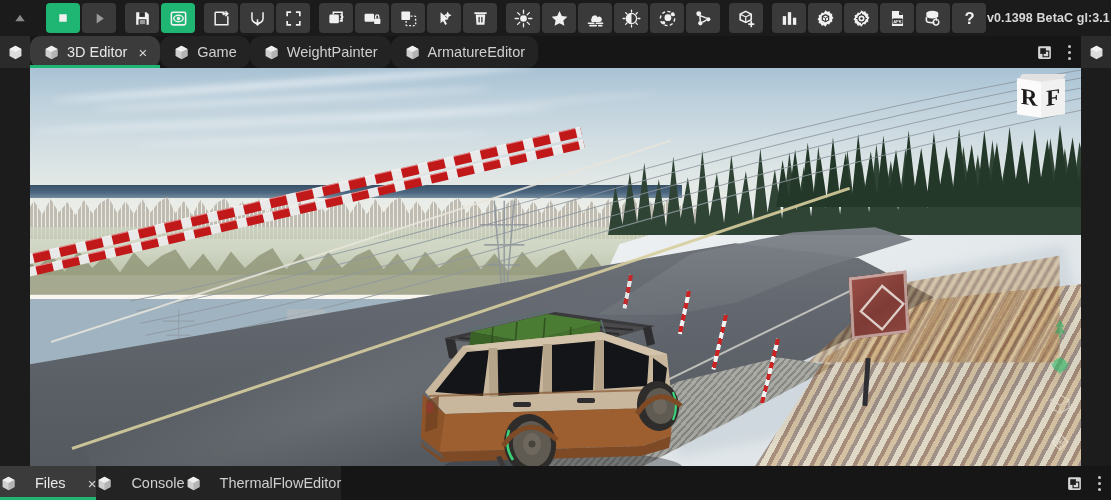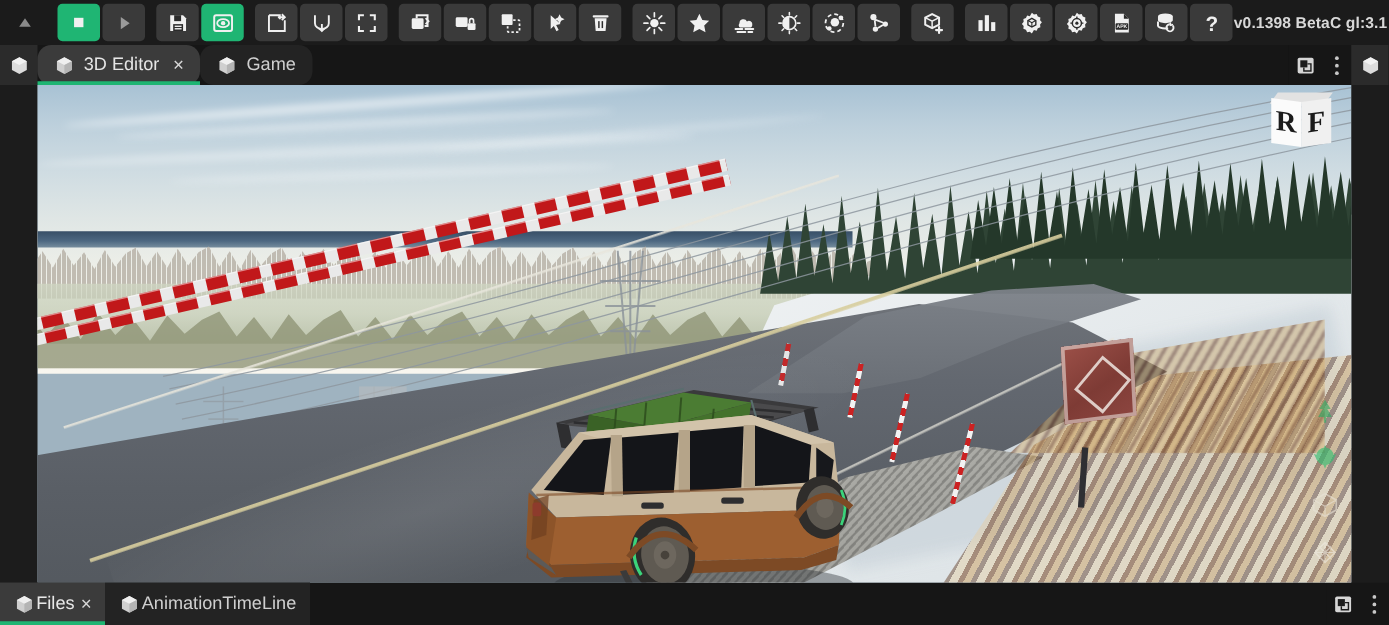--- a/index.html
+++ b/index.html
@@ -464,22 +464,22 @@
 
   
   .bottombar {
     height: 34px;
     min-height: 34px;
     background: #161616;
     display: flex;
     align-items: stretch;
   }
   .btab {
-    display: flex; align-items: center; gap: 1px;
-    padding: 0 11px;
+    display: flex; align-items: center; gap: 18px;
+    padding: 0 0;
     background: #232323;
     position: relative;
     flex: 0 0 auto;
   }
   .btab.active { background: #3b3b3b; }
   .btab.active::after {
     content: "";
     position: absolute;
     left: 0; right: 0; bottom: 0;
     height: 3px;
@@ -764,20 +764,40 @@
         </div>
         <div class="tab">
           <span style="display: flex;">
             <svg class="ic" width="17" height="17" viewBox="0 0 24 24">
               <path d="M12 2.6 20.4 7v10L12 21.4 3.6 17V7z" fill="#cfcfcf"></path>
               <path d="M12 2.6 20.4 7 12 11.4 3.6 7z" fill="#efefef"></path>
               <path d="M12 11.4 20.4 7v10L12 21.4z" fill="#b4b4b4"></path>
             </svg>
           </span>
           <span class="tab-label">Game</span>
+        </div>
+        <div class="tab">
+          <span style="display: flex;">
+            <svg class="ic" width="17" height="17" viewBox="0 0 24 24">
+              <path d="M12 2.6 20.4 7v10L12 21.4 3.6 17V7z" fill="#cfcfcf"></path>
+              <path d="M12 2.6 20.4 7 12 11.4 3.6 7z" fill="#efefef"></path>
+              <path d="M12 11.4 20.4 7v10L12 21.4z" fill="#b4b4b4"></path>
+            </svg>
+          </span>
+          <span class="tab-label">WeightPainter</span>
+        </div>
+        <div class="tab">
+          <span style="display: flex;">
+            <svg class="ic" width="17" height="17" viewBox="0 0 24 24">
+              <path d="M12 2.6 20.4 7v10L12 21.4 3.6 17V7z" fill="#cfcfcf"></path>
+              <path d="M12 2.6 20.4 7 12 11.4 3.6 7z" fill="#efefef"></path>
+              <path d="M12 11.4 20.4 7v10L12 21.4z" fill="#b4b4b4"></path>
+            </svg>
+          </span>
+          <span class="tab-label">ArmatureEditor</span>
         </div>
       </div>
     <div class="tabbar-fill"></div>
     <div class="tabbar-tools">
       <div class="tool-sq">
         <svg class="ic" width="17" height="17" viewBox="0 0 24 24">
           <rect x="3" y="3" width="18" height="18" rx="2" fill="#d6d6d6"></rect>
           <rect x="6" y="6" width="8" height="8" fill="#1d1d1d"></rect>
           <path d="M14 10h4v8h-8v-4" fill="none" stroke="#1d1d1d" stroke-width="1.6"></path>
         </svg>
@@ -1003,21 +1023,31 @@
           <span class="tab-close">×</span>
         </div>
         <div class="btab">
           <span style="display: flex;">
             <svg class="ic" width="17" height="17" viewBox="0 0 24 24">
               <path d="M12 2.6 20.4 7v10L12 21.4 3.6 17V7z" fill="#cfcfcf"></path>
               <path d="M12 2.6 20.4 7 12 11.4 3.6 7z" fill="#efefef"></path>
               <path d="M12 11.4 20.4 7v10L12 21.4z" fill="#b4b4b4"></path>
             </svg>
           </span>
-          <span class="btab-label">AnimationTimeLine</span>
+          <span class="btab-label">Console</span>
+        </div>
+        <div class="btab">
+          <span style="display: flex;">
+            <svg class="ic" width="17" height="17" viewBox="0 0 24 24">
+              <path d="M12 2.6 20.4 7v10L12 21.4 3.6 17V7z" fill="#cfcfcf"></path>
+              <path d="M12 2.6 20.4 7 12 11.4 3.6 7z" fill="#efefef"></path>
+              <path d="M12 11.4 20.4 7v10L12 21.4z" fill="#b4b4b4"></path>
+            </svg>
+          </span>
+          <span class="btab-label">ThermalFlowEditor</span>
         </div>
       </div>
     <div class="tabbar-fill"></div>
     <div class="tabbar-tools">
       <div class="tool-sq">
         <svg class="ic" width="17" height="17" viewBox="0 0 24 24">
           <rect x="3" y="3" width="18" height="18" rx="2" fill="#d6d6d6"></rect>
           <rect x="6" y="6" width="8" height="8" fill="#1d1d1d"></rect>
           <path d="M14 10h4v8h-8v-4" fill="none" stroke="#1d1d1d" stroke-width="1.6"></path>
         </svg>

